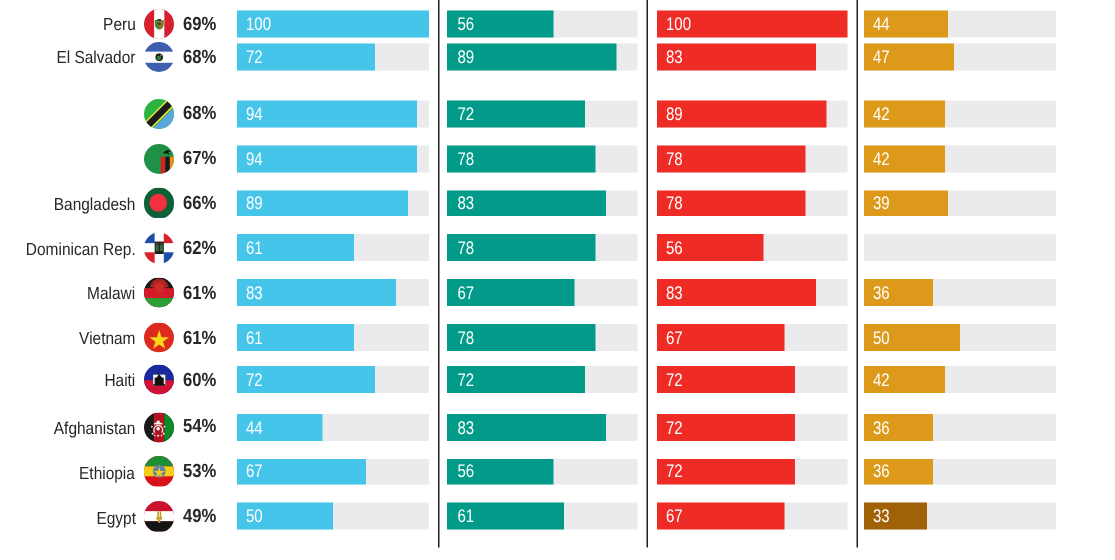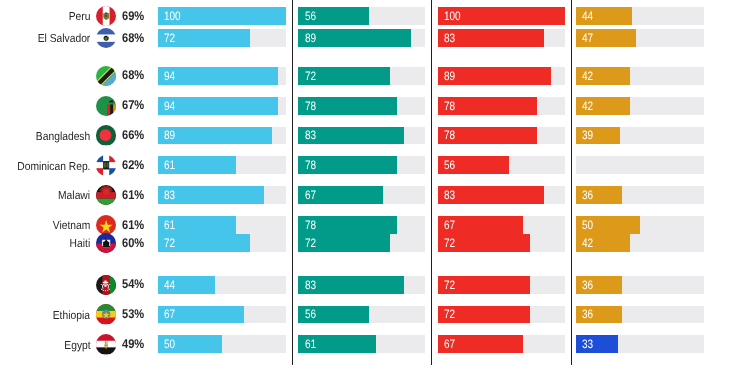--- a/index.html
+++ b/index.html
@@ -167,21 +167,21 @@
     </div>
     <div class="track" style="left:298.4px;width:126.8px"></div>
     <div class="bar" style="left: 298.4px; --track: 126.8px; width: 105.244px; background: rgb(2, 155, 138);">
       <span class="barval">83</span>
     </div>
     <div class="track" style="left:437.5px;width:127.9px"></div>
     <div class="bar" style="left: 437.5px; --track: 127.9px; width: 99.762px; background: rgb(238, 44, 37);">
       <span class="barval">78</span>
     </div>
     <div class="track" style="left:576.1px;width:127.8px"></div>
-    <div class="bar" style="left: 576.1px; --track: 127.8px; width: 44px; background: rgb(221, 154, 26);">
+    <div class="bar" style="left: 576.1px; --track: 127.8px; width: 56px; background: rgb(221, 154, 26);">
       <span class="barval">39</span>
     </div>
   </div>
   <div class="row" style="top:156.35px">
     <div class="labelwrap">
       <div class="label">Dominican Rep.</div>
     </div>
     <div class="flag">
       <svg viewBox="0 0 60 60">
           <rect width="60" height="60" fill="#fff"></rect>
@@ -281,21 +281,21 @@
     </div>
     <div class="track" style="left:437.5px;width:127.9px"></div>
     <div class="bar" style="left: 437.5px; --track: 127.9px; width: 85.693px; background: rgb(238, 44, 37);">
       <span class="barval">67</span>
     </div>
     <div class="track" style="left:576.1px;width:127.8px"></div>
     <div class="bar" style="left: 576.1px; --track: 127.8px; width: 63.9px; background: rgb(221, 154, 26);">
       <span class="barval">50</span>
     </div>
   </div>
-  <div class="row" style="top:234px">
+  <div class="row" style="top:244px">
     <div class="labelwrap">
       <div class="label">Haiti</div>
     </div>
     <div class="flag">
       <svg viewBox="0 0 60 60">
           <rect width="60" height="60" fill="#1a2a9c"></rect>
           <rect y="31" width="60" height="29" fill="#d21034"></rect>
 <rect x="18" y="20" width="24" height="22" fill="#f2f2f2"></rect>
 <g fill="#111">
             <path d="M30 18.5l6.5 9h-13z"></path>
@@ -317,20 +317,23 @@
     <div class="track" style="left:437.5px;width:127.9px"></div>
     <div class="bar" style="left: 437.5px; --track: 127.9px; width: 92.088px; background: rgb(238, 44, 37);">
       <span class="barval">72</span>
     </div>
     <div class="track" style="left:576.1px;width:127.8px"></div>
     <div class="bar" style="left: 576.1px; --track: 127.8px; width: 53.676px; background: rgb(221, 154, 26);">
       <span class="barval">42</span>
     </div>
   </div>
   <div class="row" style="top:275.71px">
+    <div class="labelwrap">
+      <div class="label">Afghanistan</div>
+    </div>
     <div class="flag">
       <svg viewBox="0 0 60 60">
           <rect width="60" height="60" fill="#1a1a1a"></rect>
           <rect x="19" width="21" height="60" fill="#b3121f"></rect>
           <rect x="40" width="20" height="60" fill="#0d8a2a"></rect>
 <g fill="#f4f4f4">
             <path d="M20 20h16v3.6H20z"></path>
             <path d="M25 16.5h6v4h-6z"></path>
 <path d="M28 24.5a10 10 0 0 1 10 10 10 10 0 0 1-2 6l-2.2-1.6a7.4 7.4 0 0 0 1.6-4.4 7.4 7.4 0 0 0-7.4-7.4z"></path>
 <path d="M28 24.5a10 10 0 0 0-10 10 10 10 0 0 0 2 6l2.2-1.6a7.4 7.4 0 0 1-1.6-4.4 7.4 7.4 0 0 1 7.4-7.4z"></path>
@@ -427,20 +430,20 @@
     </div>
     <div class="track" style="left:298.4px;width:126.8px"></div>
     <div class="bar" style="left: 298.4px; --track: 126.8px; width: 77.348px; background: rgb(2, 155, 138);">
       <span class="barval">61</span>
     </div>
     <div class="track" style="left:437.5px;width:127.9px"></div>
     <div class="bar" style="left: 437.5px; --track: 127.9px; width: 85.693px; background: rgb(238, 44, 37);">
       <span class="barval">67</span>
     </div>
     <div class="track" style="left:576.1px;width:127.8px"></div>
-    <div class="bar" style="left: 576.1px; --track: 127.8px; width: 42.174px; background: #1d4ed8;">
+    <div class="bar" style="left: 576.1px; --track: 127.8px; width: 42.174px; background: #a16207;">
       <span class="barval">33</span>
     </div>
   </div>
   <div class="divider" style="left:291.9px"></div>
   <div class="divider" style="left:430.75px"></div>
   <div class="divider" style="left:570.8px"></div>
 </div>
 
 </body></html>

